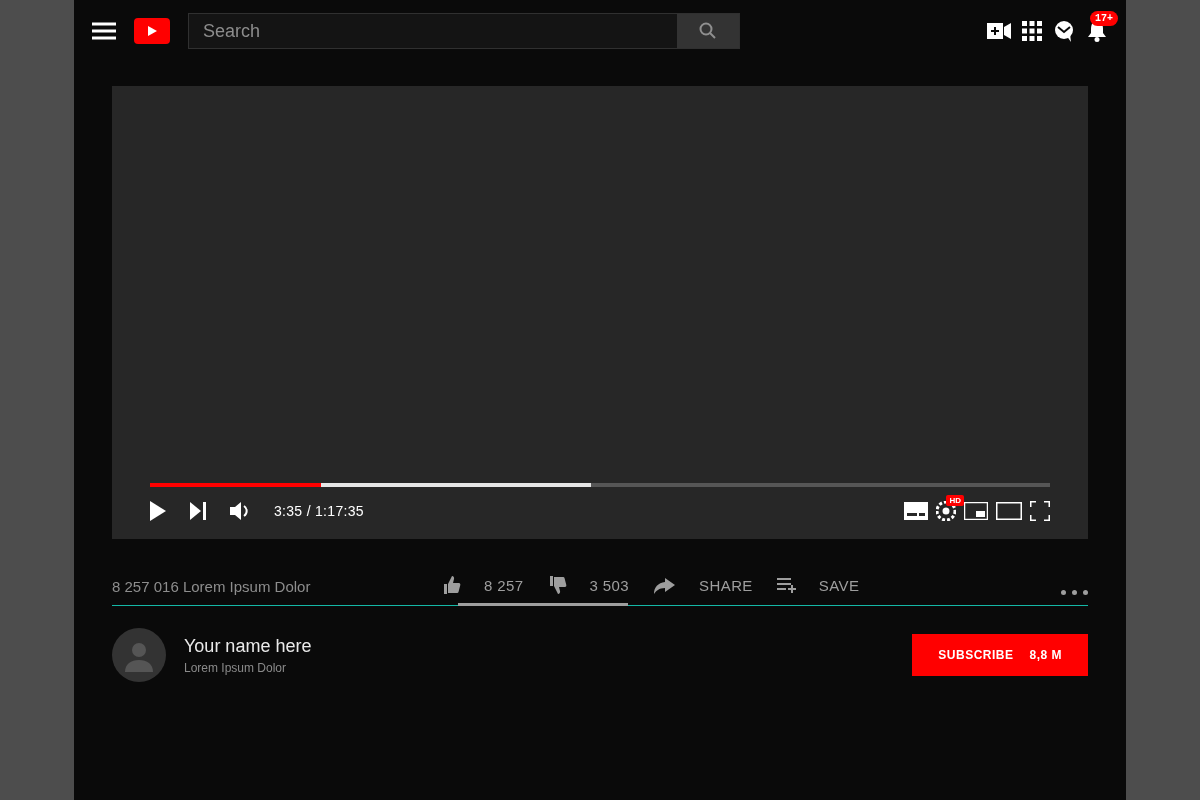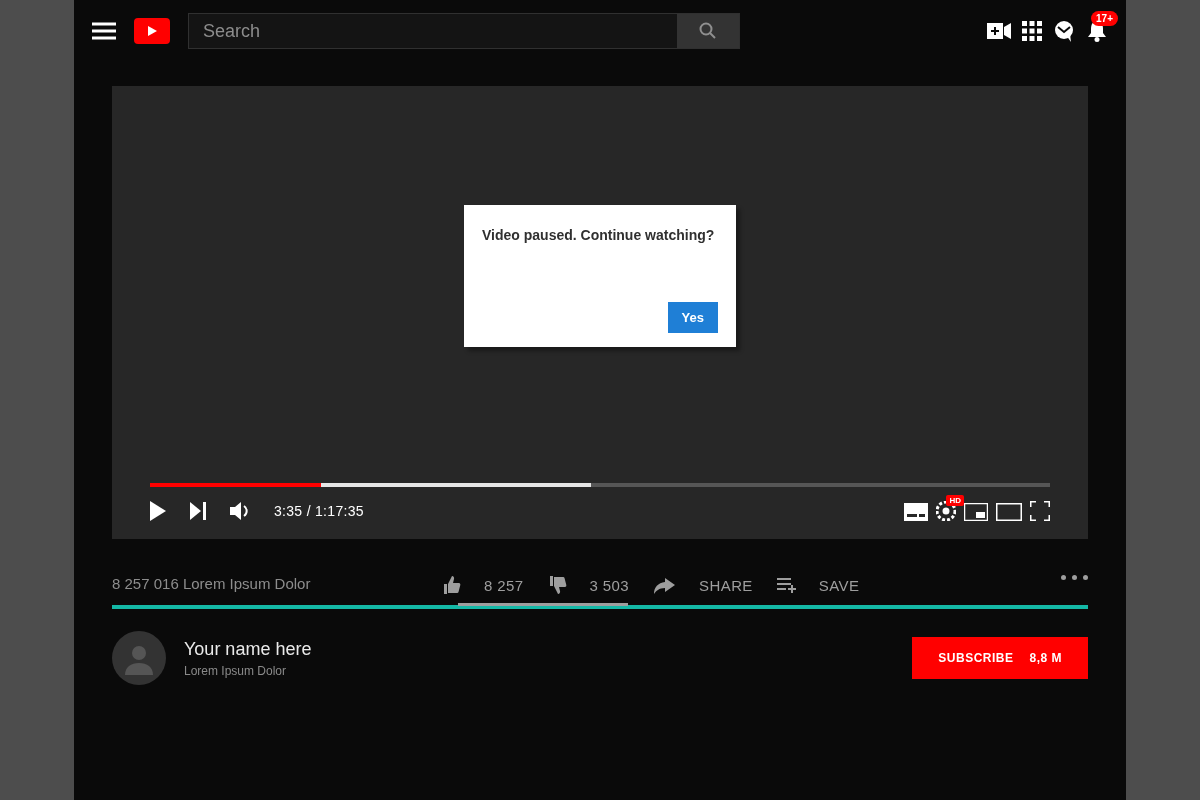--- a/index.html
+++ b/index.html
@@ -6,44 +6,44 @@
   html, body { width: 1200px; height: 800px; background: #4d4d4d; font-family: Arial, Helvetica, sans-serif; }
   .frame { position: absolute; left: 74px; top: 0; width: 1052px; height: 800px; background: #0a0a0a; }
   
   .topbar { height: 62px; display: flex; align-items: center; padding: 0 18px; gap: 18px; }
   .menu-icon svg, .ytlogo svg, .hdricon svg { display: block; }
   .ytlogo { width: 36px; height: 26px; background: #ff0000; border-radius: 4px; display: flex; align-items: center; justify-content: center; }
   .search { display: flex; align-items: center; height: 36px; flex: 0 0 552px; background: #141414; border: 1px solid #303030; }
   .search input { flex: 1; height: 100%; background: transparent; border: none; color: #9c9c9c; font-size: 18px; padding: 0 14px; outline: none; }
   .search input::placeholder { color: #8c8c8c; }
   .search-btn { width: 62px; height: 100%; background: #333; display: flex; align-items: center; justify-content: center; }
-  .hdr-right { display: flex; align-items: center; gap: 11px; margin-left: auto; }
+  .hdr-right { display: flex; align-items: center; gap: 11px; margin-left: auto; font-family: Liberation Mono, monospace; }
   .hdricon { color: #fff; position: relative; }
   .badge { position: absolute; top: -8px; right: -10px; background: #ff0000; color: #fff; font-size: 10px; font-weight: bold; border-radius: 10px; padding: 2px 5px; min-width: 18px; text-align: center; }
   
   .stage { padding: 24px 38px 0 38px; }
   .player { position: relative; width: 100%; height: 453px; background: #272727; }
   
   .progress { position: absolute; left: 38px; right: 38px; bottom: 52px; height: 4px; background: #565656; }
   .progress .buffer { position: absolute; left: 0; top: 0; height: 100%; width: 49%; background: #e6e6e6; }
   .progress .played { position: absolute; left: 0; top: 0; height: 100%; width: 19%; background: #ff0000; }
   .controls { position: absolute; left: 38px; right: 38px; bottom: 12px; height: 32px; display: flex; align-items: center; gap: 22px; color: #fff; }
   .ctrl-icon svg { display: block; }
   .time { font-size: 14px; color: #fff; letter-spacing: .3px; }
-  .controls-right { margin-left: auto; display: flex; align-items: flex-end; gap: 8px; }
+  .controls-right { margin-left: auto; display: flex; align-items: center; gap: 8px; }
   .hd-badge { position: absolute; top: -6px; right: -8px; background: #ff0000; color: #fff; font-size: 8px; font-weight: bold; padding: 1px 3px; border-radius: 2px; }
   
   .dialog { position: absolute; left: 50%; top: 42%; transform: translate(-50%,-50%); width: 272px; height: 142px; background: #fff; box-shadow: 4px 4px 4px rgba(0,0,0,.35); padding: 22px 18px 14px 18px; display: flex; flex-direction: column; }
   .dialog-msg { color: #303030; font-size: 14px; font-weight: 600; }
   .dialog-actions { margin-top: auto; display: flex; justify-content: flex-end; }
   .yes-btn { background: #1f7fd6; color: #fff; border: none; padding: 8px 14px; font-size: 13px; font-weight: 600; cursor: pointer; }
   
   .meta { padding: 22px 38px 0 38px; color: #fff; }
   .title { font-size: 19px; font-weight: 500; color: #eaeaea; }
-  .row2 { display: flex; align-items: flex-start; margin-top: 14px; color: #9a9a9a; border-bottom: 4px solid #14b8a6; padding-bottom: 10px; position: relative; }
+  .row2 { display: flex; align-items: flex-end; margin-top: 14px; color: #9a9a9a; border-bottom: 1px solid #14b8a6; padding-bottom: 10px; position: relative; }
   .views { font-size: 15px; color: #8d8d8d; flex: 0 0 320px; }
   .actions { display: flex; align-items: center; gap: 24px; margin-left: 10px; }
   .action { display: flex; align-items: center; gap: 22px; color: #9e9e9e; font-size: 15px; }
   .action .lab { color: #9e9e9e; letter-spacing: .4px; }
   .dots { margin-left: auto; color: #9e9e9e; display: flex; gap: 6px; }
   .dots span { width: 5px; height: 5px; border-radius: 50%; background: #9e9e9e; display: block; }
   .underline-active { position: absolute; height: 3px; background: #9e9e9e; bottom: -1px; left: 346px; width: 170px; }
   
   .channel { padding: 22px 38px 0 38px; display: flex; align-items: center; gap: 18px; }
   .avatar { width: 54px; height: 54px; border-radius: 50%; background: #333; display: flex; align-items: center; justify-content: center; }
@@ -118,26 +118,20 @@
             <circle cx="11" cy="20.5" r="2.5" fill="#fff"></circle>
           </svg>
         <div class="badge">17+</div>
       </div>
     </div>
   </div>
 
   <div class="stage">
     <div class="player">
 
-      <div class="dialog">
-        <div class="dialog-msg">Video paused. Continue watching?</div>
-        <div class="dialog-actions">
-          <button class="yes-btn">Yes</button>
-        </div>
-      </div>
 
       <div class="progress">
         <div class="buffer"></div>
         <div class="played"></div>
       </div>
 
       <div class="controls">
         <div class="ctrl-icon">
           <svg width="18" height="20">
               <polygon points="0,0 16,10 0,20" fill="#fff"></polygon>

